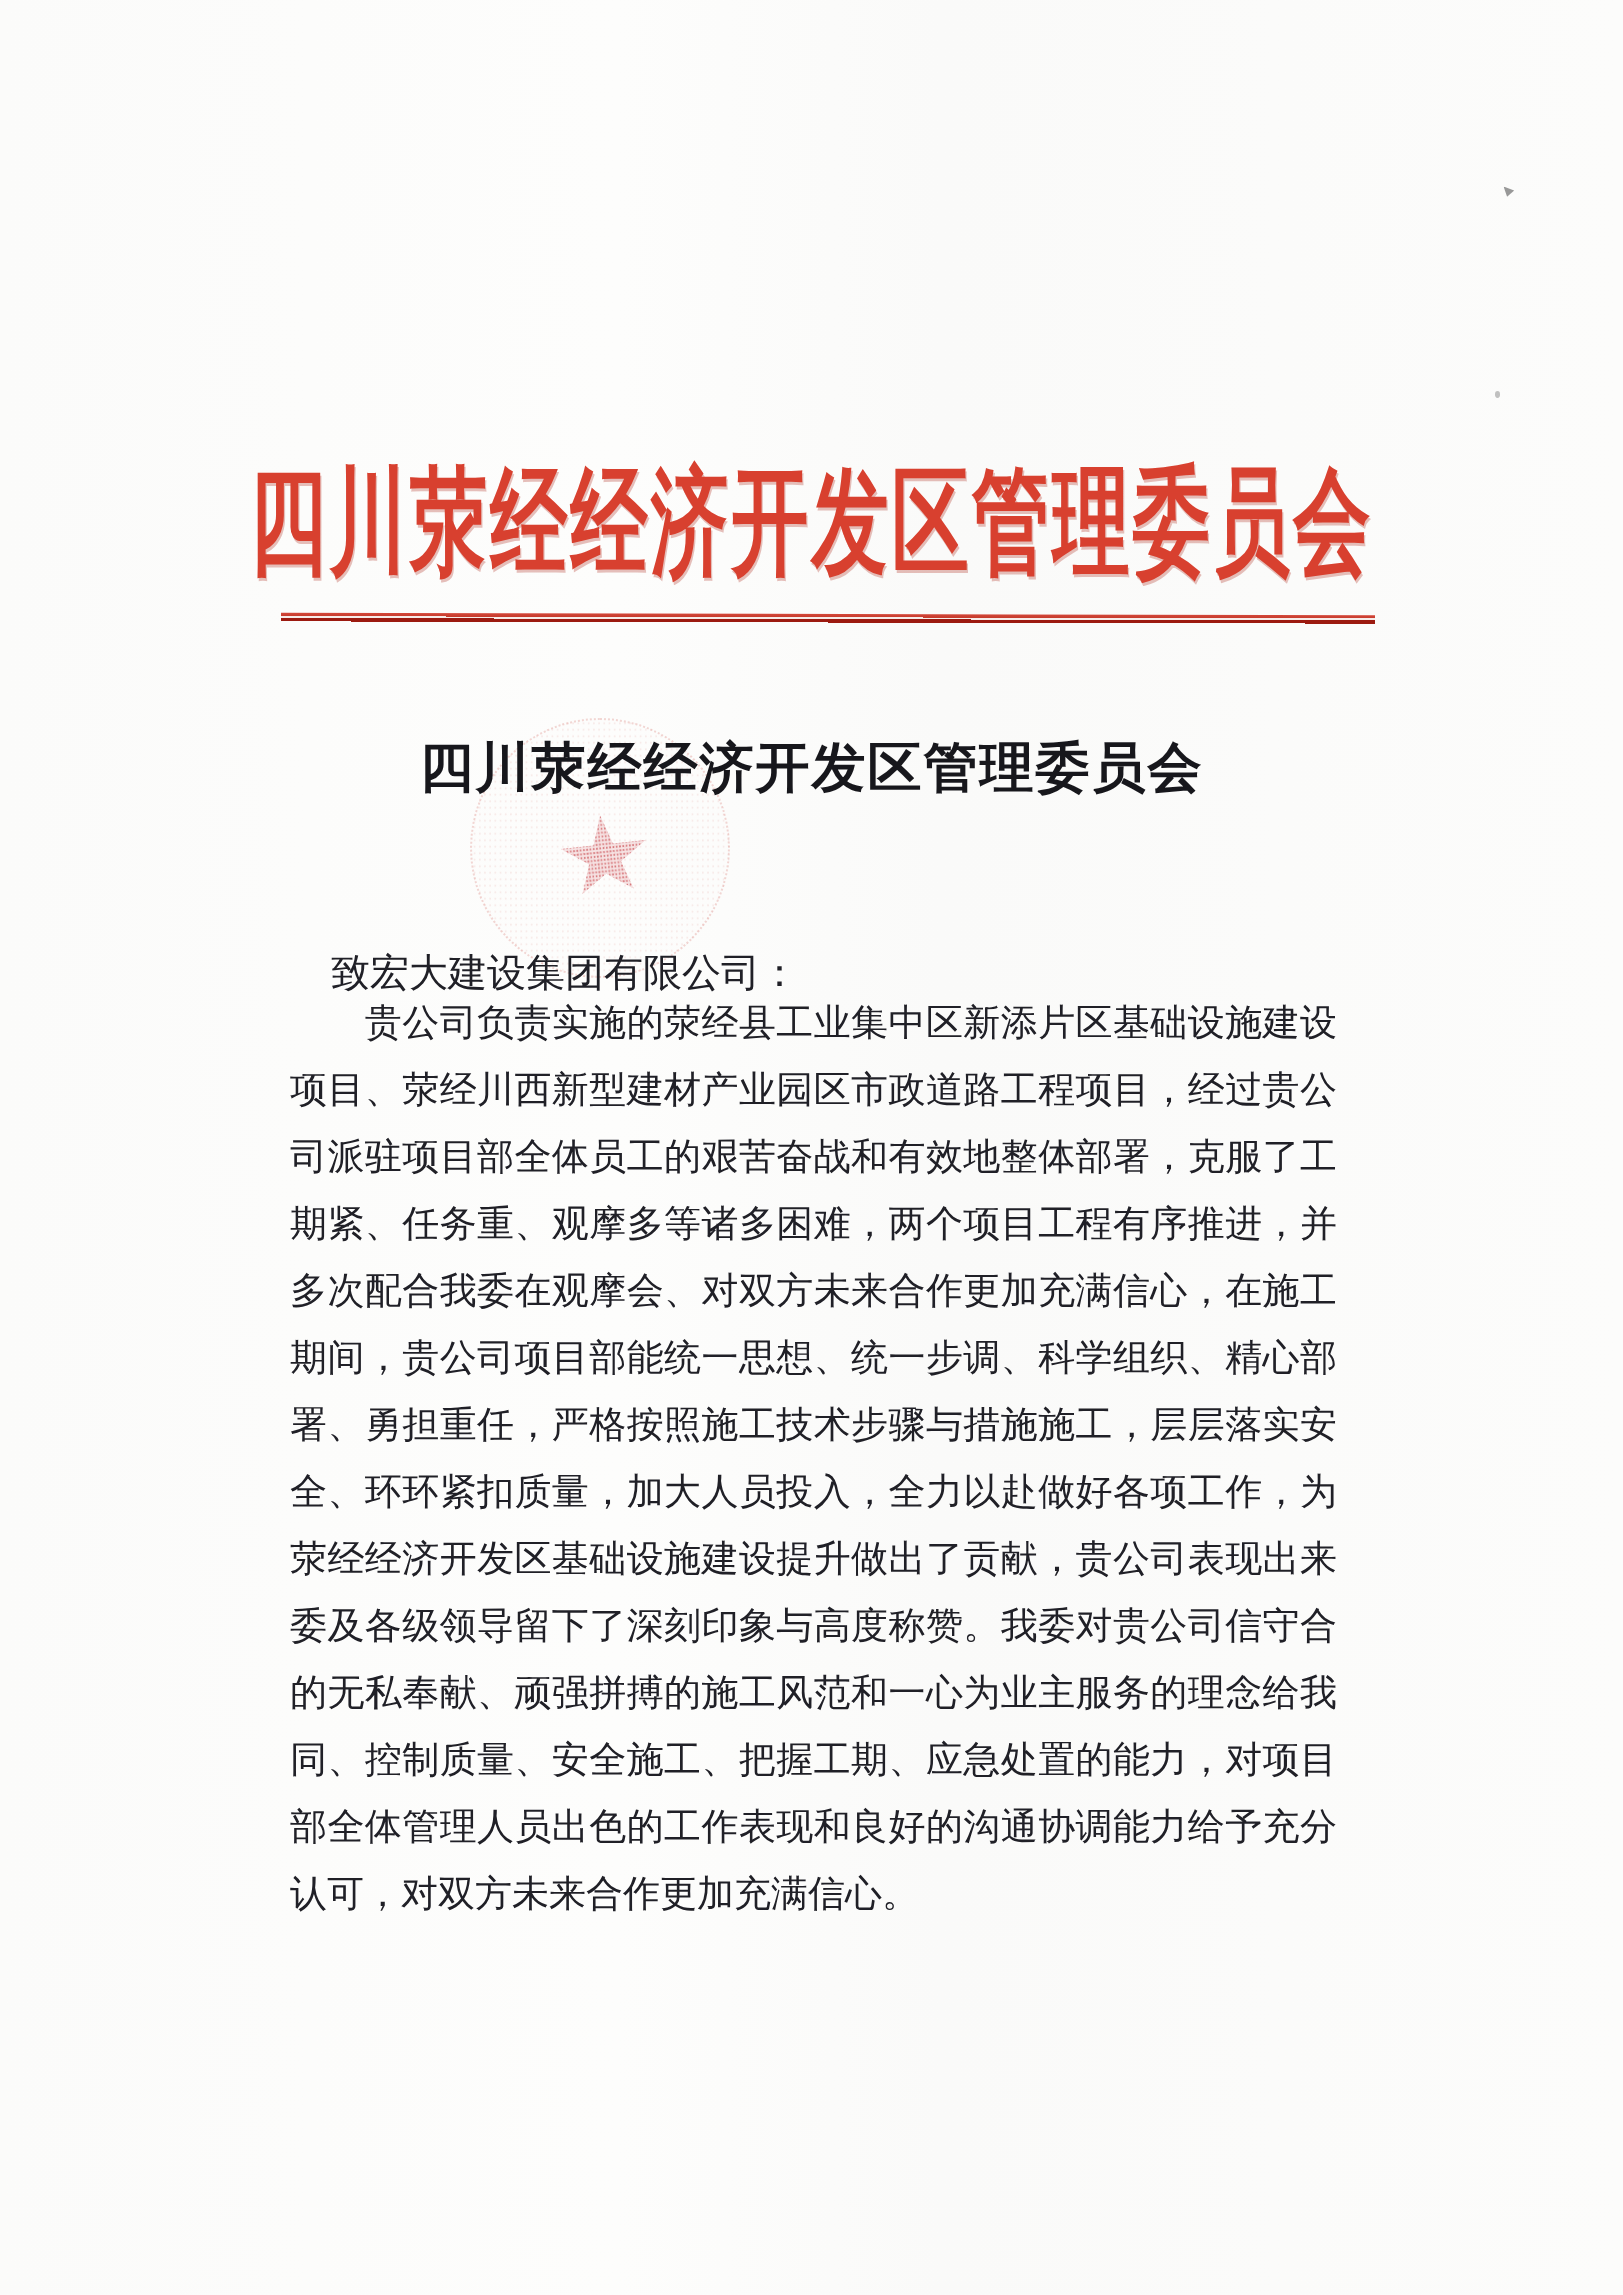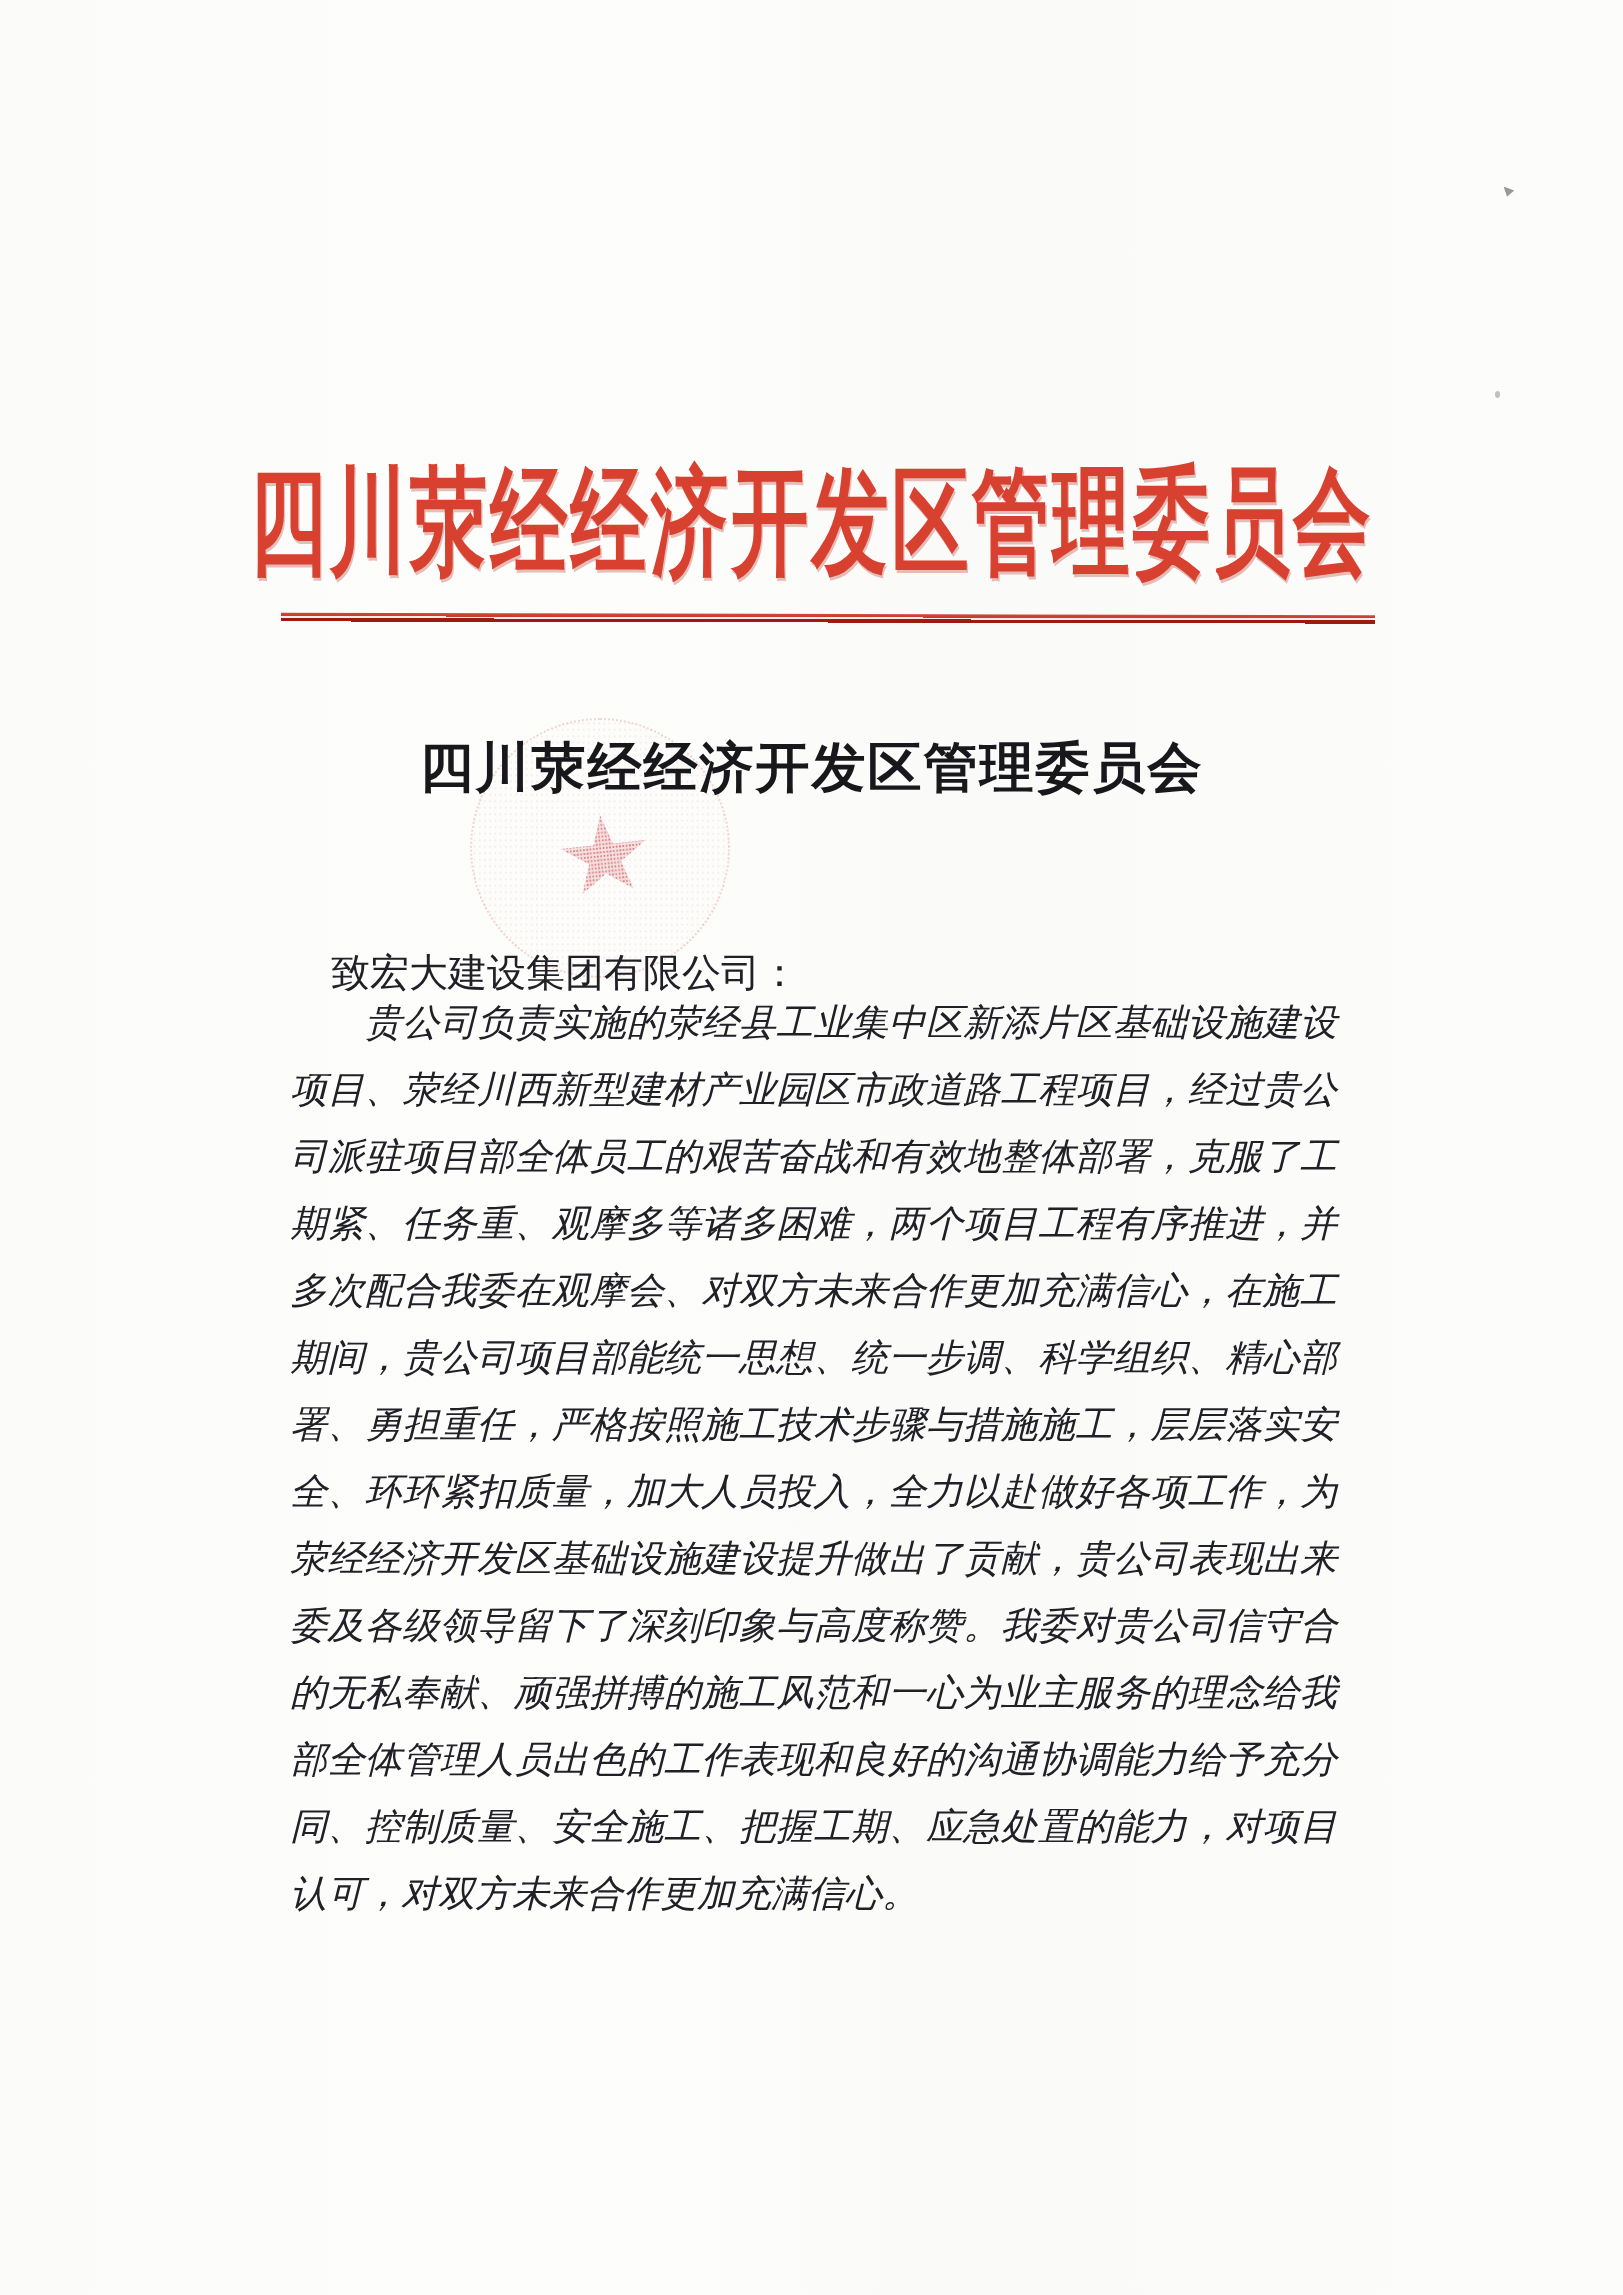--- a/index.html
+++ b/index.html
@@ -91,21 +91,20 @@
   }
   .body-block {
     position: absolute; left: 290px; top: 989px; width: 1047px;
     font-size: 37px; line-height: 67px;
     color: #202027;
   }
   .body-line {
     text-align: justify;
     text-align-last: justify;
     white-space: nowrap;
-    font-style: italic;
   }
   .body-line.last {
     text-align-last: left;
   }
 
   
   .speck-1 {
     position: absolute; left: 1503px; top: 187px; width: 11px; height: 9.8px;
     background: #777777;
     clip-path: polygon(0% 0%, 100% 30%, 42% 100%);
@@ -142,22 +141,22 @@
       <div class="body-line">项目、荥经川西新型建材产业园区市政道路工程项目，经过贵公</div>
       <div class="body-line">司派驻项目部全体员工的艰苦奋战和有效地整体部署，克服了工</div>
       <div class="body-line">期紧、任务重、观摩多等诸多困难，两个项目工程有序推进，并</div>
       <div class="body-line">多次配合我委在观摩会、对双方未来合作更加充满信心，在施工</div>
       <div class="body-line">期间，贵公司项目部能统一思想、统一步调、科学组织、精心部</div>
       <div class="body-line">署、勇担重任，严格按照施工技术步骤与措施施工，层层落实安</div>
       <div class="body-line">全、环环紧扣质量，加大人员投入，全力以赴做好各项工作，为</div>
       <div class="body-line">荥经经济开发区基础设施建设提升做出了贡献，贵公司表现出来</div>
       <div class="body-line">委及各级领导留下了深刻印象与高度称赞。我委对贵公司信守合</div>
       <div class="body-line">的无私奉献、顽强拼搏的施工风范和一心为业主服务的理念给我</div>
+      <div class="body-line">同、控制质量、安全施工、把握工期、应急处置的能力，对项目</div>
       <div class="body-line">部全体管理人员出色的工作表现和良好的沟通协调能力给予充分</div>
-      <div class="body-line">同、控制质量、安全施工、把握工期、应急处置的能力，对项目</div>
       <div class="body-line last">认可，对双方未来合作更加充满信心。</div>
     </div>
 
   <div class="speck-1"></div>
   <div class="speck-2"></div>
 
 </div>
 
 
 </body></html>

